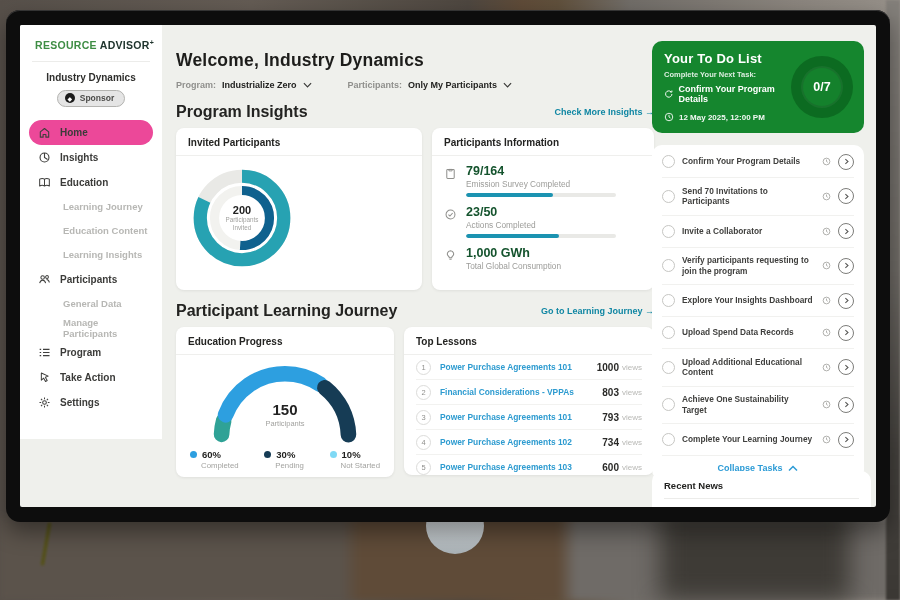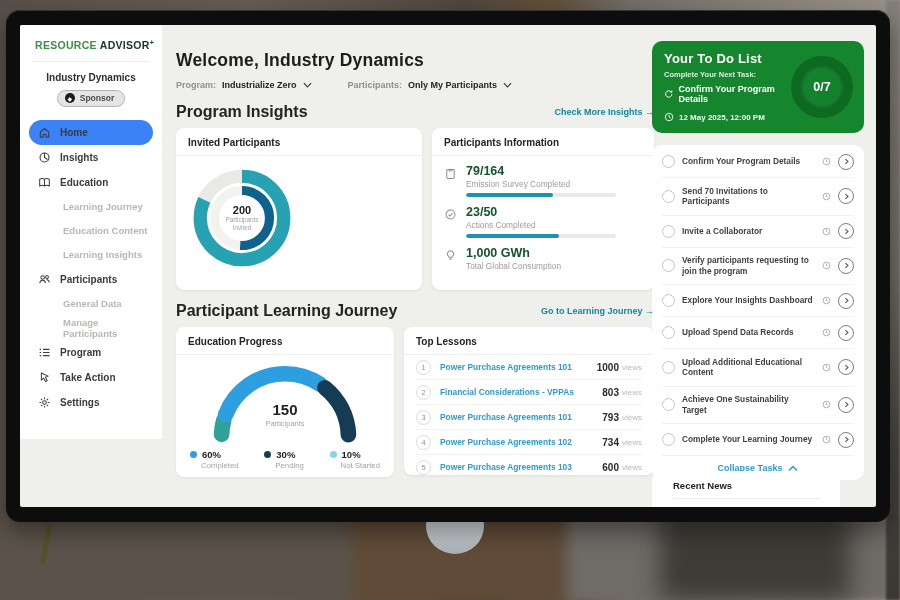--- a/index.html
+++ b/index.html
@@ -30,21 +30,21 @@
   .logo{padding:13px 0 0 15px;font-size:10.5px;font-weight:700;letter-spacing:.3px;white-space:nowrap;}
   .logo .g{color:#3e8d44;} .logo .d{color:#20352e;} .logo sup{font-size:7px;}
   .side-div{margin:10px 12px 0;border-top:1px solid #ececea;}
   .org{margin-top:10px;text-align:center;font-size:10px;font-weight:700;color:#2e2e2c;}
   .badge{margin:7px auto 0;width:max-content;display:flex;align-items:center;gap:5px;
     border:1px solid #b3b3b0;border-radius:11px;padding:2.5px 10px 2.5px 7px;font-size:8.5px;font-weight:600;color:#4c4c4a;background:#e5e5e5;}
   .badge-dot{width:10px;height:10px;border-radius:50%;background:#1b1b1b;display:grid;place-items:center;color:#fff;font-size:6px;}
   .nav{margin-top:13px;padding:0 9px;}
   .nav-item{display:flex;align-items:center;gap:9px;height:25px;padding:0 9px;border-radius:14px;
     font-size:10px;font-weight:700;color:#3b3b39;cursor:pointer;}
-  .nav-item.active{background:#3b82f6;}
+  .nav-item.active{background:#ec4899;}
   .nav-item svg{flex:none;color:#3f3f3d;}
   .nav-sub{display:flex;align-items:center;height:24px;padding-left:34px;font-size:9.5px;font-weight:600;color:#b7b7b4;cursor:pointer;}
 
   
   .main{position:absolute;left:156px;top:0;width:478px;}
   .welcome{margin-top:25px;font-size:17.5px;font-weight:700;color:#1d1d1b;letter-spacing:.2px;}
   .filters{display:flex;gap:36px;margin-top:9px;align-items:center;}
   .filter{display:flex;align-items:center;gap:6px;cursor:pointer;}
   .f-label{font-size:9px;color:#8f8f8c;font-weight:600;}
   .f-value{font-size:9px;font-weight:700;color:#232321;}
@@ -113,22 +113,22 @@
     font-size:12.5px;font-weight:700;box-shadow:0 0 0 2px rgba(255,255,255,.05);}
   .tasks-card{position:absolute;left:0;top:120px;width:212px;background:#fff;border-radius:10px;padding:1px 10px 2px;box-sizing:border-box;}
   .task{display:flex;align-items:center;gap:7px;padding:7.5px 0;border-bottom:1px solid #f1f1ef;}
   .task:last-of-type{border-bottom:none;}
   .chk{width:13px;height:13px;border:1.5px solid #c6c6c3;border-radius:50%;flex:none;cursor:pointer;box-sizing:border-box;}
   .t-label{flex:1;font-size:8.3px;font-weight:700;color:#3f3f3d;line-height:1.3;}
   .t-clock{flex:none;color:#a8a8a5;}
   .t-chev{width:16px;height:16px;border:1.3px solid #7d7d7a;border-radius:50%;display:grid;place-items:center;color:#555553;flex:none;cursor:pointer;box-sizing:border-box;}
   .collapse{display:flex;align-items:center;justify-content:center;gap:6px;padding:7px 0 5px;
     font-size:9px;font-weight:700;color:#2c9bd6;cursor:pointer;}
-  .news-card{position:absolute;left:0;top:446px;width:188px;height:44px;background:#fff;border-radius:10px 10px 0 0;
-    padding:9px 21px 0;box-sizing:border-box;}
+  .news-card{position:absolute;left:0;top:446px;width:219px;height:44px;background:#fff;border-radius:10px 10px 0 0;
+    padding:9px 12px 0;box-sizing:border-box;}
   .news-title{font-size:9.5px;font-weight:700;color:#232321;}
   .news-div{margin-top:7px;border-top:1px solid #ececea;}
 </style>
 </head>
 <body>
 
 <div class="scene">
   <div class="bg"></div>
   <div class="bg-band-bottom"></div>
   <div class="bg-dark-blob"></div>

